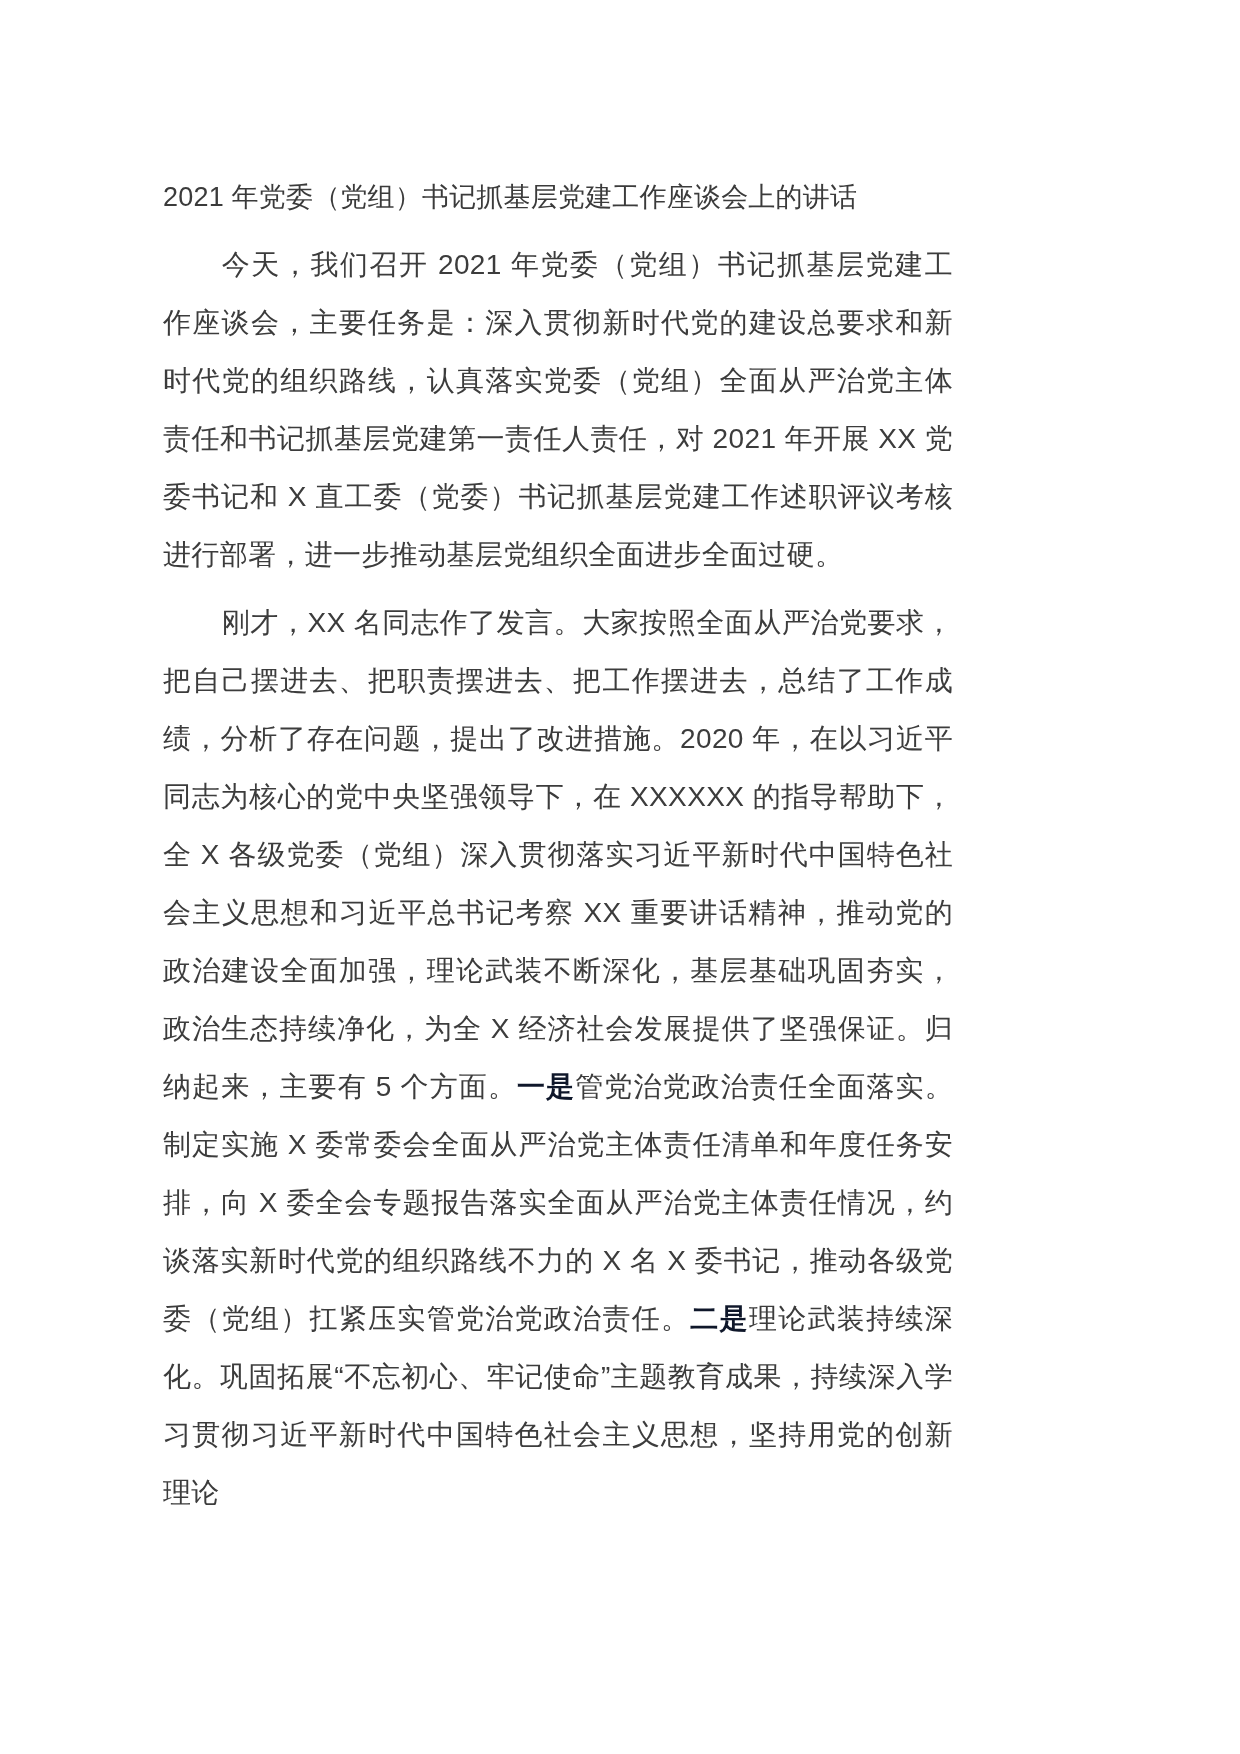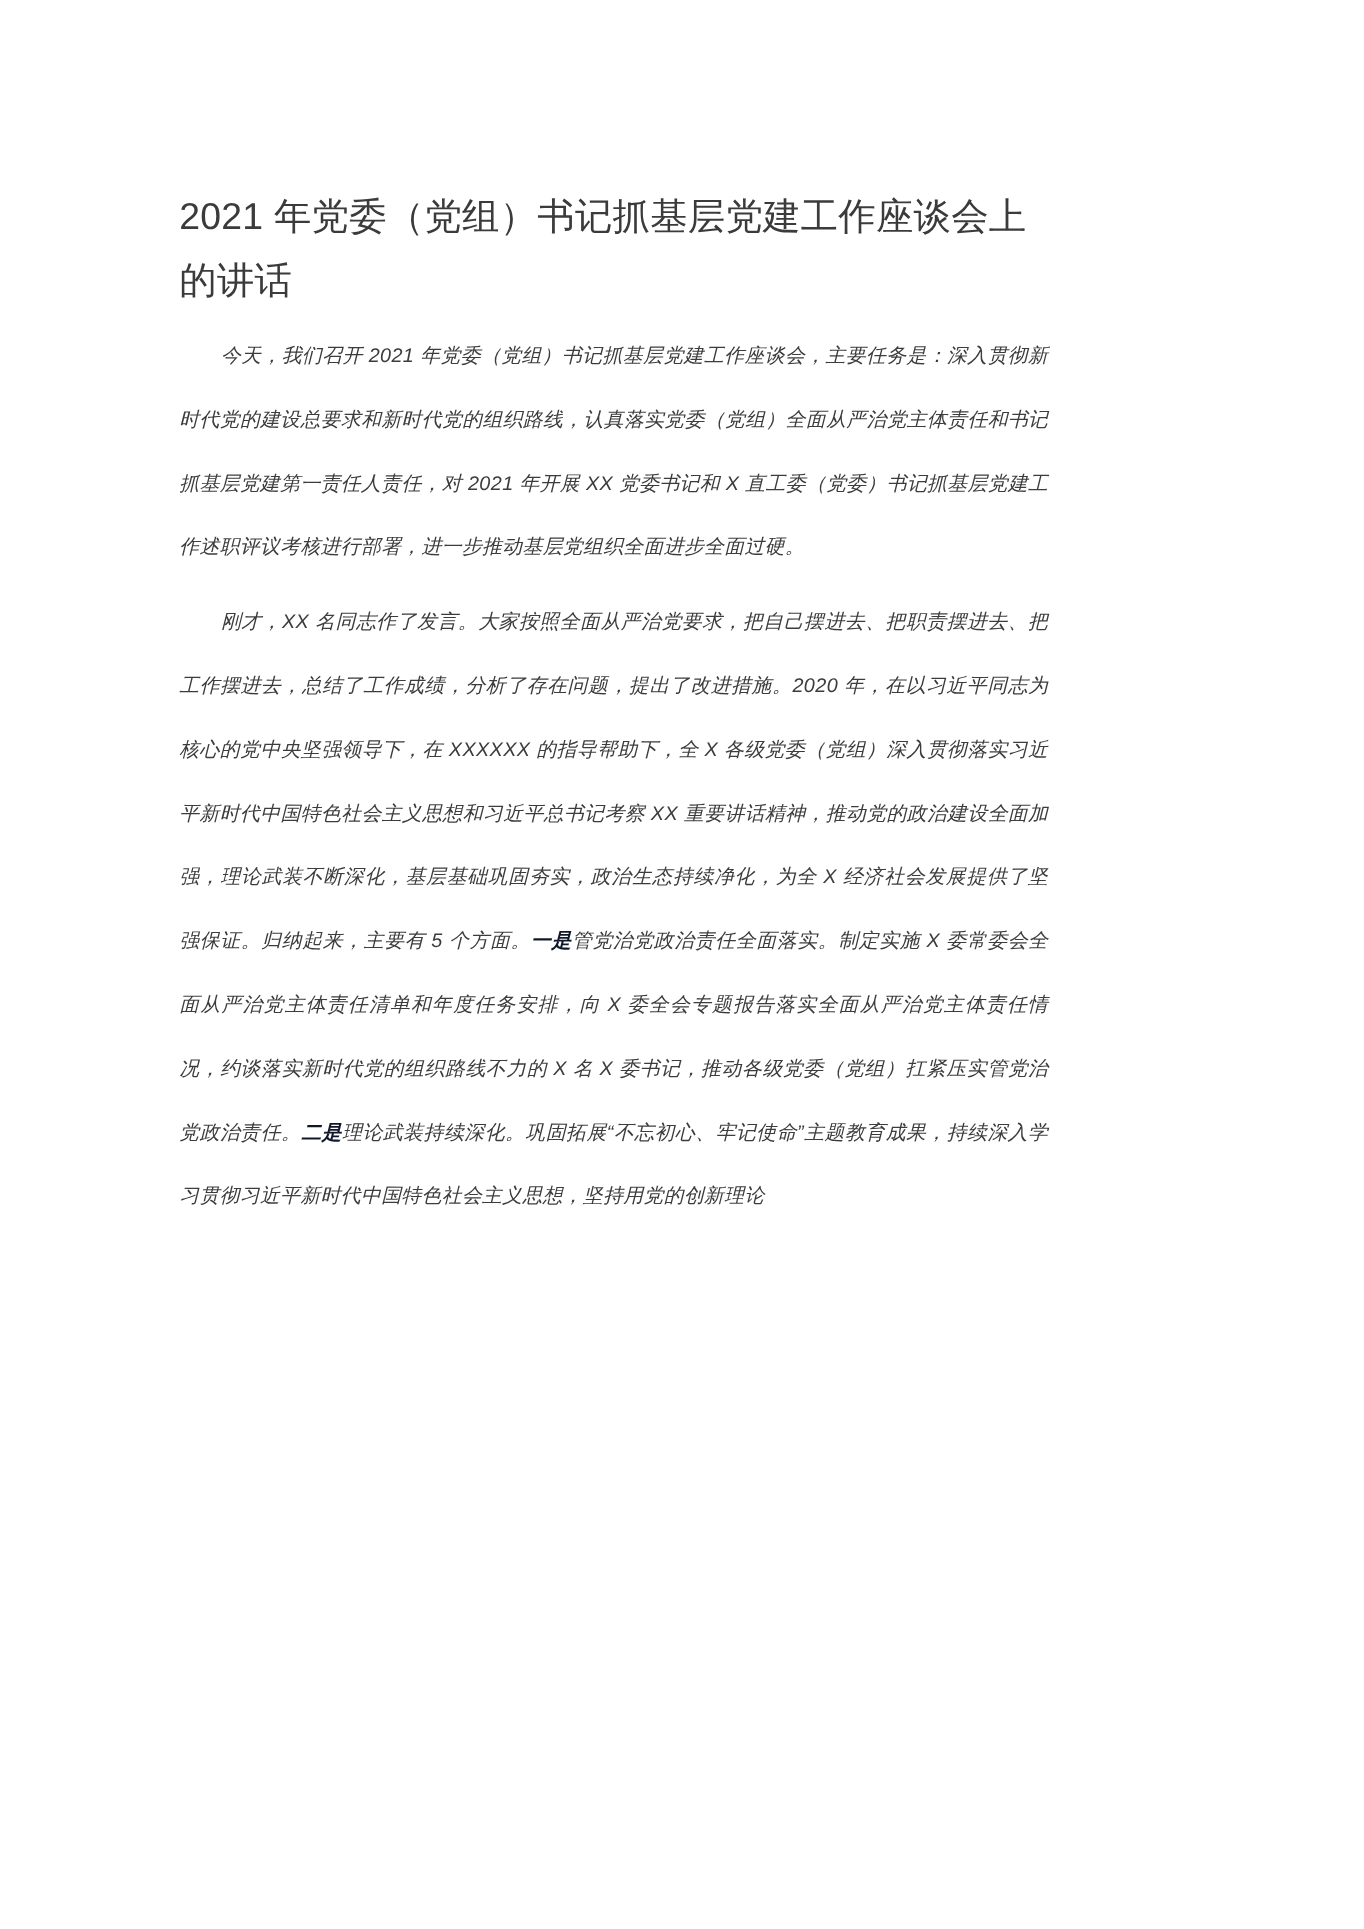--- a/index.html
+++ b/index.html
@@ -22,47 +22,46 @@
     overflow: hidden;
     box-sizing: border-box;
   }
   .content {
     position: absolute;
     left: 163px;
     top: 168px;
     width: 790px;
   }
   .doc-title {
-    font-size: 34px;
+    font-size: 27px;
     line-height: 58px;
     font-weight: 400;
     color: #3b3b3b;
     letter-spacing: 0.2px;
     margin: 0 0 0 0;
     text-align: left;
     word-break: break-all;
   }
   .salutation {
     font-size: 21px;
     line-height: 58px;
     color: #3c3c3c;
     margin: 26px 0 0 0;
     letter-spacing: 0.3px;
   }
   .para {
-    font-size: 18px;
+    font-size: 28px;
     line-height: 58px;
     color: #3c3c3c;
     margin: 10px 0 0 0;
     text-align: justify;
     text-justify: inter-character;
     text-indent: 2.1em;
     letter-spacing: 0.35px;
     word-break: break-all;
-    font-style: italic;
   }
   .para b,
   .para strong {
     font-weight: 700;
     color: #0f172a;
   }
 </style>
 </head>
 <body>
 

